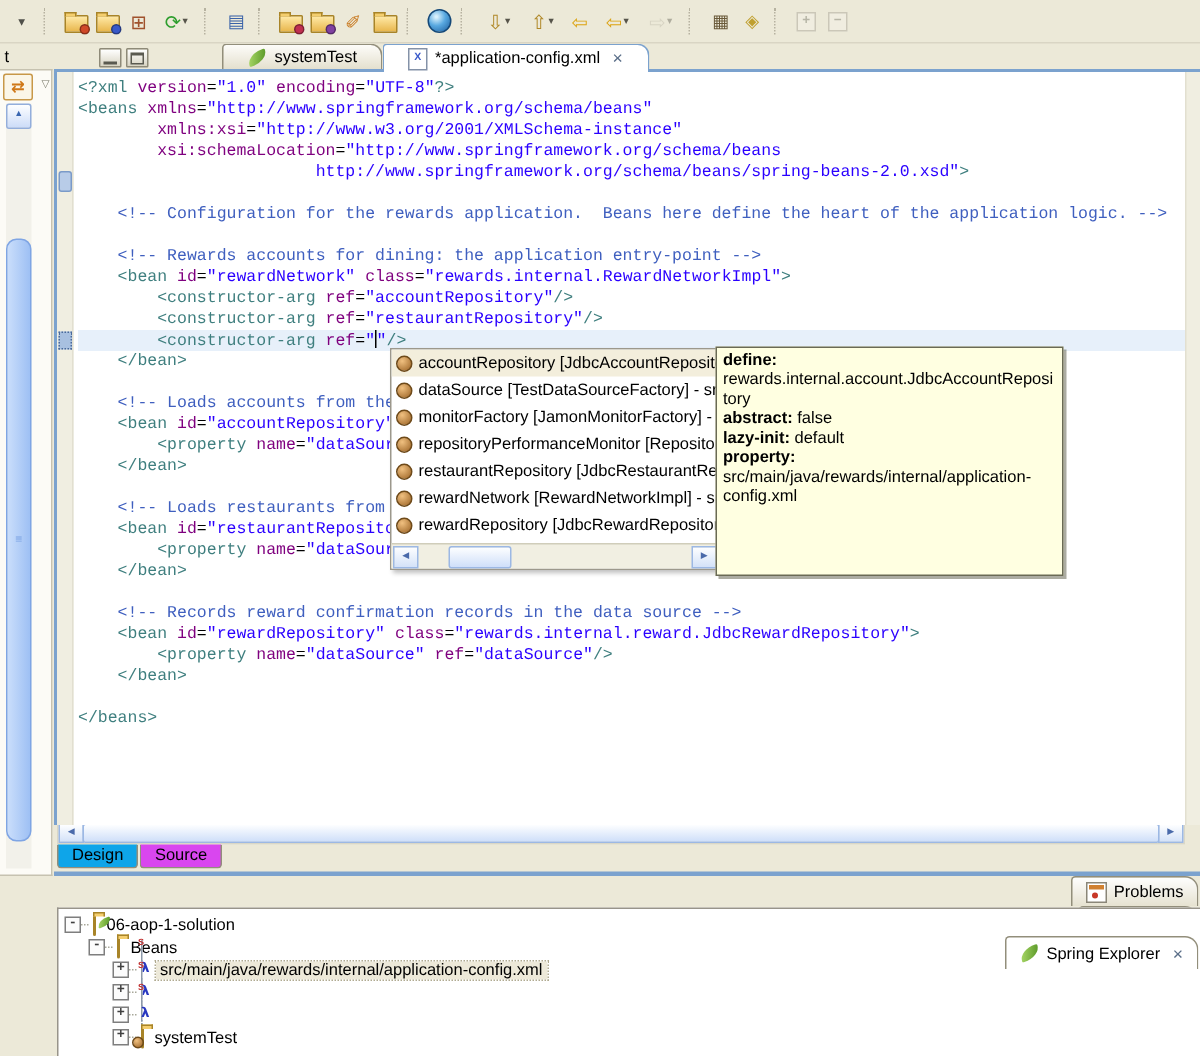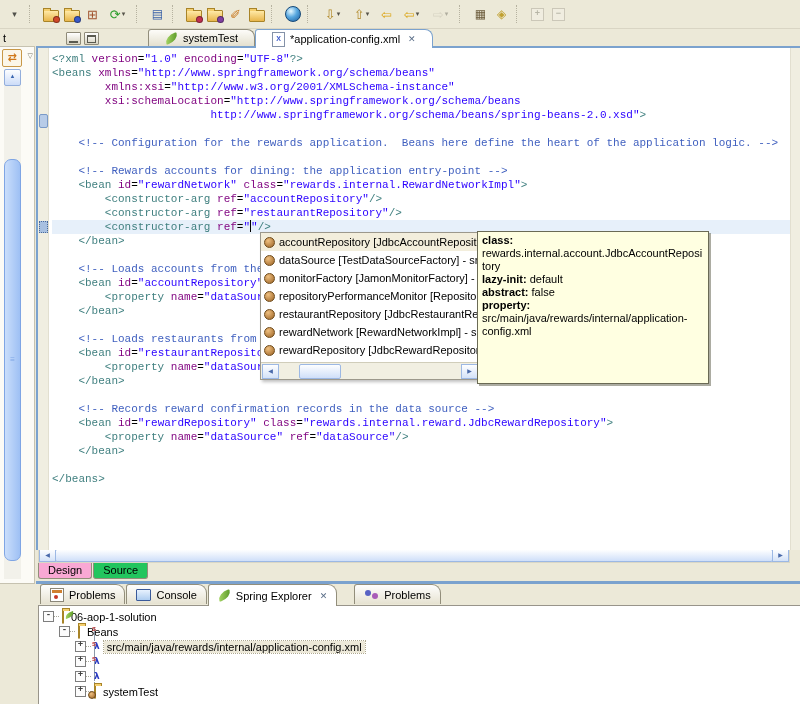--- a/index.html
+++ b/index.html
@@ -101,28 +101,28 @@
   .caret{display:inline-block;width:1px;height:12px;background:#000;vertical-align:-2px;}
   .overview{width:9px;background:#F0EEE1;border-left:1px solid #E2DFD0;flex:none;}
   .ehscroll{position:absolute;left:2px;right:10px;bottom:18px;height:13px;background:#F4F3EC;
             border:1px solid #DAD7C6;}
   .hs-btn{position:absolute;top:0;width:15px;height:11px;background:linear-gradient(#FDFEFF,#D4E2F8);
           border:1px solid #9CB8E4;color:#4A6AAA;font-size:6px;line-height:11px;text-align:center;}
   .hs-btn.left{left:0;} .hs-btn.right{right:0;}
   .hs-thumb{position:absolute;left:16px;right:16px;top:0;height:11px;border:1px solid #9CB8E4;
             background:linear-gradient(#FDFEFF,#CFDFF9);border-radius:2px;}
   .modetabs{position:absolute;left:2px;bottom:0;height:18px;display:flex;align-items:flex-start;}
-  .mtab{padding:1px 9px 2px;border:1px solid #928E7B;border-top:none;background:#f9a8d4;
+  .mtab{padding:1px 9px 2px;border:1px solid #928E7B;border-top:none;background:#0ea5e9;
         border-radius:0 0 3px 3px;margin-right:1px;}
-  .mtab.active{background:#22c55e;}
+  .mtab.active{background:#d946ef;}
   .bluebar{position:absolute;left:36px;right:0;top:581px;height:3px;background:#7BA2CE;}
 
   
   .bottom-panel{position:absolute;left:36px;right:0;top:584px;bottom:0;}
-  .btabs{height:21px;display:flex;padding-left:4px;}
+  .btabs{height:21px;display:flex;align-items:flex-end;padding-left:4px;flex-direction:column;}
   .btab{display:flex;align-items:center;gap:5px;height:19px;padding:0 9px;flex:none;
         border:1px solid #928E7B;border-bottom:none;border-radius:3px 9px 0 0;
         background:linear-gradient(#FEFEFD,#E6E2D1);margin-right:1px;}
   .btab.active{background:#fff;height:21px;z-index:2;position:relative;}
   .btab.after-active{margin-left:16px;}
   .tree{position:absolute;left:2px;right:0;top:21px;bottom:0;background:#fff;
         border:1px solid #98948A;border-right:none;border-bottom:none;padding-top:3px;overflow:hidden;}
   .trow{height:15px;display:flex;align-items:center;white-space:nowrap;}
   .indent{flex:none;}
   .exp{width:9px;height:9px;border:1px solid #7E7E7E;background:#FCFCFC;color:#404040;flex:none;
@@ -386,20 +386,20 @@
         </div>
       </div>
     <div class="pu-hscroll">
       <div class="pu-btn left">◀</div>
       <div class="pu-thumb"></div>
       <div class="pu-btn right">▶</div>
     </div>
   </div>
 
   <div class="tip" id="tip">
-      <div class="tip-row"><b>class:</b></div>
+      <div class="tip-row"><b>define:</b></div>
       <div class="tip-val"> rewards.internal.account.JdbcAccountRepository</div>
+      <div class="tip-row"><b>abstract:</b><span> false</span></div>
       <div class="tip-row"><b>lazy-init:</b><span> default</span></div>
-      <div class="tip-row"><b>abstract:</b><span> false</span></div>
       <div class="tip-row"><b>property:</b><span> src/main/java/rewards/internal/application-config.xml</span></div>
     </div>
 
 </div>
 
 </body></html>

